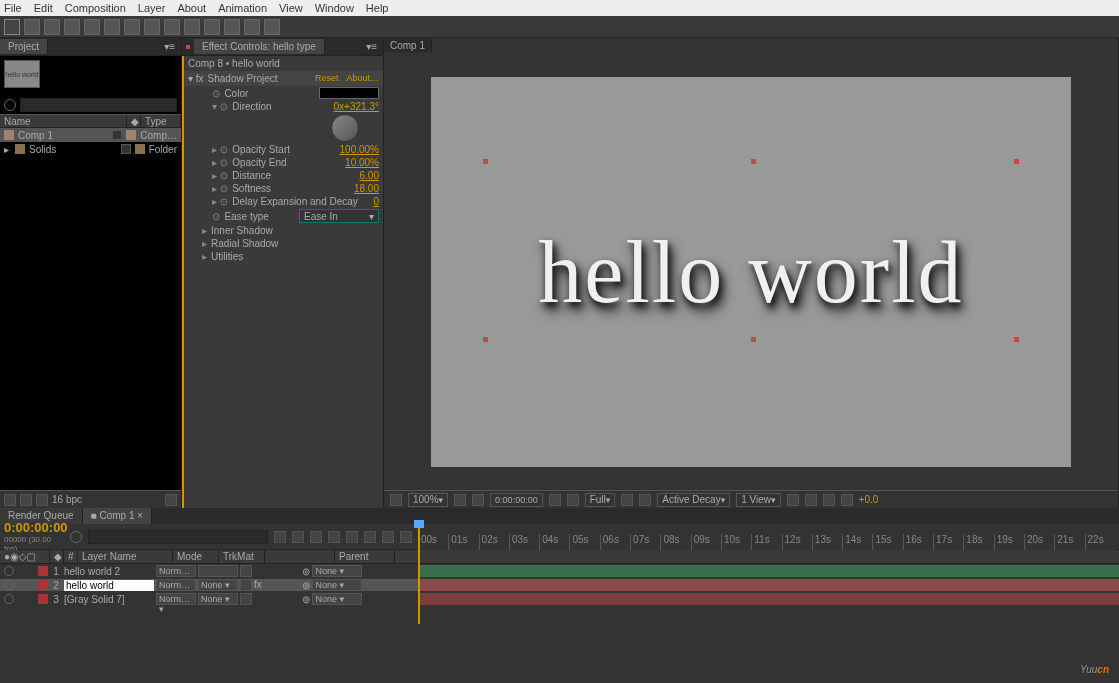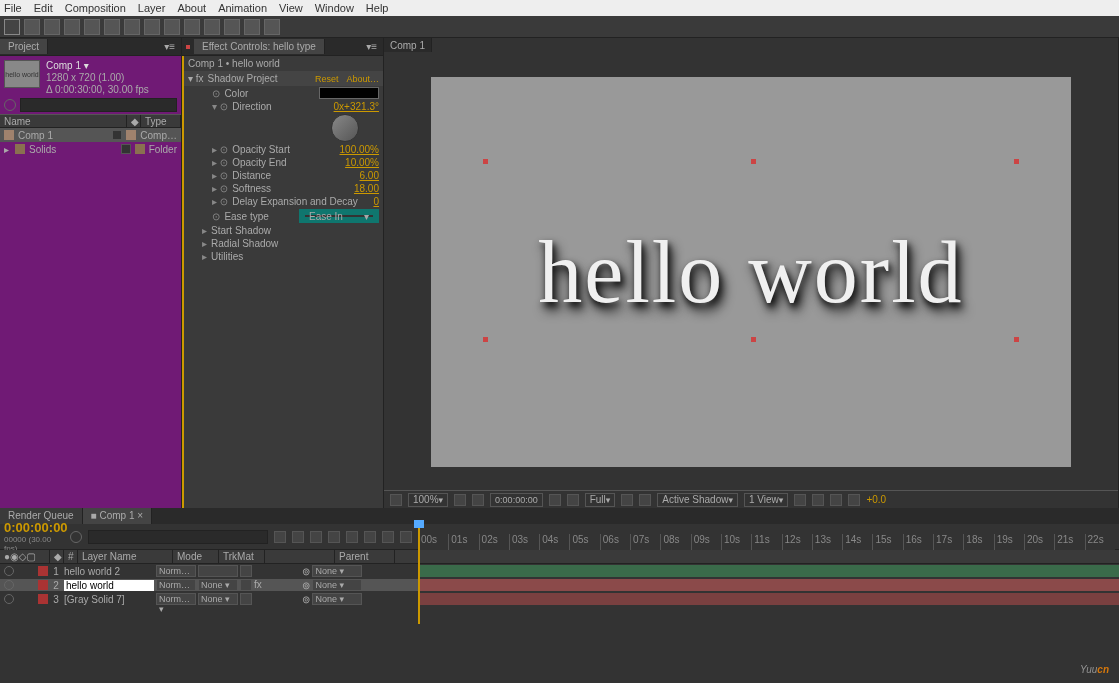--- a/index.html
+++ b/index.html
@@ -3,21 +3,21 @@
 <meta charset="utf-8">
 <style>
 *{margin:0;padding:0;box-sizing:border-box;font-family:"Segoe UI",Arial,sans-serif;font-size:10px;color:#aaa;user-select:none}
 body{background:#333;width:1119px;height:683px;overflow:hidden;position:relative}
 .menubar{height:16px;background:#eee;display:flex;align-items:center;padding-left:4px}
 .menubar span{color:#333;margin-right:12px;font-size:11px}
 .toolbar{height:22px;background:#3a3a3a;border-bottom:1px solid #222;display:flex;align-items:center;padding:0 4px;gap:4px}
 .tool-ico{width:16px;height:16px;background:#555;border:1px solid #666;display:inline-block}
 .tool-ico.sel{background:#444;border-color:#888}
 .main{display:flex;height:470px}
-.panel{background:#701a75;border-right:1px solid #222;display:flex;flex-direction:column}
+.panel{background:#000000;border-right:1px solid #222;display:flex;flex-direction:column}
 .project-panel{width:182px}
 .effects-panel{width:202px}
 .comp-panel{flex:1}
 .panel-tab{height:18px;background:#2a2a2a;display:flex;align-items:center;border-bottom:1px solid #222}
 .tab{padding:2px 8px;background:#3a3a3a;border-right:1px solid #222;font-size:10px}
 .tab.active{background:#444}
 .tab-close{margin-left:auto;padding:0 6px;cursor:pointer}
 .proj-head{height:40px;padding:4px;display:flex;gap:6px}
 .thumb{width:36px;height:28px;background:#888;border:1px solid #555;font-size:7px;color:#333;display:flex;align-items:center;justify-content:center}
 .proj-info{font-size:10px;line-height:12px}
@@ -27,31 +27,31 @@
 .search-inp{flex:1;height:14px;background:#2a2a2a;border:1px solid #222}
 .list-head{height:14px;background:#3a3a3a;display:flex;border-top:1px solid #555;border-bottom:1px solid #222;font-size:9px}
 .list-head span{padding:1px 4px;border-right:1px solid #222}
 .list-row{height:14px;display:flex;align-items:center;padding:0 4px;font-size:10px;gap:4px}
 .list-row.sel{background:#555}
 .comp-ico{width:10px;height:10px;background:#a0826d}
 .folder-ico{width:10px;height:10px;background:#8a7050}
 .proj-foot{height:18px;margin-top:auto;background:#333;display:flex;align-items:center;gap:4px;padding:0 4px;border-top:1px solid #555}
 .effects-body{flex:1;background:#3a3a3a;border-left:2px solid #c90}
 .ef-path{padding:2px 4px;font-size:10px}
-.ef-section{background:#444;padding:2px 4px;display:flex;align-items:center;font-size:10px}
+.ef-section{background:#444;padding:2px 4px;display:flex;font-size:10px}
 .ef-section .reset{margin-left:auto;color:#c90;font-size:9px}
 .ef-section .about{color:#c90;font-size:9px;margin-left:8px}
 .ef-prop{padding:1px 4px 1px 18px;display:flex;align-items:center;font-size:10px;min-height:13px}
 .ef-prop .lbl{flex:0 0 auto}
 .ef-prop .val{margin-left:auto;color:#c90;text-decoration:underline}
 .ef-prop .tri{margin-right:4px;color:#888}
 .ef-prop.sub{padding-left:28px}
 .swatch{width:60px;height:12px;background:#000;border:1px solid #666;margin-left:auto}
 .dial{width:28px;height:28px;border-radius:50%;background:linear-gradient(135deg,#888,#555);margin-left:auto;margin-right:20px;border:1px solid #333}
-.combo{margin-left:auto;width:80px;height:14px;background:#333;border:6px solid #0f766e;font-size:9px;padding:0 4px;display:flex;align-items:center}
+.combo{margin-left:auto;width:80px;height:14px;background:#333;border:1px solid #0f766e;font-size:9px;padding:0 4px;display:flex;align-items:center}
 .sub-tab{height:14px;background:#2a2a2a;padding:2px 6px;font-size:10px;display:inline-block;border-right:1px solid #222}
 .comp-tabs-row{height:18px;background:#2a2a2a;display:flex;align-items:center;padding-left:4px;gap:2px}
 .ctab-ico{width:12px;height:12px;background:#666}
 .comp-sub{height:16px;background:#333;display:flex}
 .comp-view{flex:1;background:#333;display:flex;align-items:center;justify-content:center;position:relative;overflow:hidden}
 .canvas{width:640px;height:390px;background:#999;display:flex;align-items:center;justify-content:center;position:relative}
 .hello-text{font-family:Georgia,serif;font-size:88px;font-weight:300;color:#f0f0f0;text-shadow:4px 8px 12px rgba(0,0,0,0.9),2px 4px 6px rgba(0,0,0,0.8);letter-spacing:2px}
 .handle{position:absolute;width:5px;height:5px;background:#c44}
 .comp-foot{height:18px;background:#333;display:flex;align-items:center;gap:6px;padding:0 6px;border-top:1px solid #555;font-size:10px}
 .bottom{height:175px;display:flex;flex-direction:column}
@@ -119,25 +119,20 @@
 
 <div class="main">
 
   <div class="panel project-panel">
     <div class="panel-tab">
       <div class="tab active">Project</div>
       <div class="tab-close">▾≡</div>
     </div>
     <div class="proj-head">
       <div class="thumb">hello world</div>
-      <div class="proj-info">
-        <div class="name">Comp 1 ▾</div>
-        <div>1280 x 720 (1.00)</div>
-        <div>Δ 0:00:30:00, 30.00 fps</div>
-      </div>
     </div>
     <div class="search-row">
       <span class="search-ico"></span>
       <div class="search-inp"></div>
     </div>
     <div class="list-head">
       <span style="flex:1">Name</span>
       <span style="width:14px">◆</span>
       <span style="width:40px">Type</span>
     </div>
@@ -149,30 +144,37 @@
       <span>Comp…</span>
     </div>
     <div class="list-row">
       <span style="margin-right:2px">▸</span>
       <span class="folder-ico"></span>
       <span style="flex:1">Solids</span>
       <span style="width:10px;height:10px;background:#333;border:1px solid #555"></span>
       <span class="folder-ico"></span>
       <span>Folder</span>
     </div>
+    <div class="proj-foot">
+      <span class="cf-btn"></span>
+      <span class="cf-btn"></span>
+      <span class="cf-btn"></span>
+      <span>16 bpc</span>
+      <span style="margin-left:auto" class="cf-btn"></span>
+    </div>
   </div>
 
   <div class="panel effects-panel">
     <div class="panel-tab">
       <span style="width:4px;height:4px;background:#c44;margin:0 4px"></span>
       <div class="tab active">Effect Controls: hello type</div>
       <div class="tab-close">▾≡</div>
     </div>
     <div class="effects-body">
-      <div class="ef-path">Comp 1 • hello world</div>
+      <div class="ef-path">Comp 8 • hello world</div>
       <div class="ef-section">
         <span style="margin-right:4px">▾ fx</span>
         <span>Shadow Project</span>
         <span class="reset">Reset</span>
         <span class="about">About…</span>
       </div>
       <div class="ef-prop sub">
           <span class="tri">⊙</span>
           <span class="lbl">Color</span>
           <span class="swatch"></span>
@@ -213,21 +215,21 @@
       <div class="ef-prop sub">
           <span class="tri">⊙</span>
           <span class="lbl">Ease type</span>
           <span class="combo">
             <span>Ease In</span>
             <span style="margin-left:auto">▾</span>
           </span>
         </div>
       <div class="ef-prop">
           <span class="tri">▸</span>
-          <span>Start Shadow</span>
+          <span>Inner Shadow</span>
         </div>
       <div class="ef-prop">
           <span class="tri">▸</span>
           <span>Radial Shadow</span>
         </div>
       <div class="ef-prop">
           <span class="tri">▸</span>
           <span>Utilities</span>
         </div>
     </div>
@@ -252,21 +254,21 @@
       <span class="cf-btn"></span>
       <span class="cf-sel"><span>100%</span> ▾</span>
       <span class="cf-btn"></span>
       <span class="cf-btn"></span>
       <span class="cf-sel">0:00:00:00</span>
       <span class="cf-btn"></span>
       <span class="cf-btn"></span>
       <span class="cf-sel"><span>Full</span> ▾</span>
       <span class="cf-btn"></span>
       <span class="cf-btn"></span>
-      <span class="cf-sel"><span>Active Shadow</span> ▾</span>
+      <span class="cf-sel"><span>Active Decay</span> ▾</span>
       <span class="cf-sel"><span>1 View</span> ▾</span>
       <span class="cf-btn"></span>
       <span class="cf-btn"></span>
       <span class="cf-btn"></span>
       <span class="cf-btn"></span>
       <span style="color:#c90">+0.0</span>
     </div>
   </div>
 </div>
 

